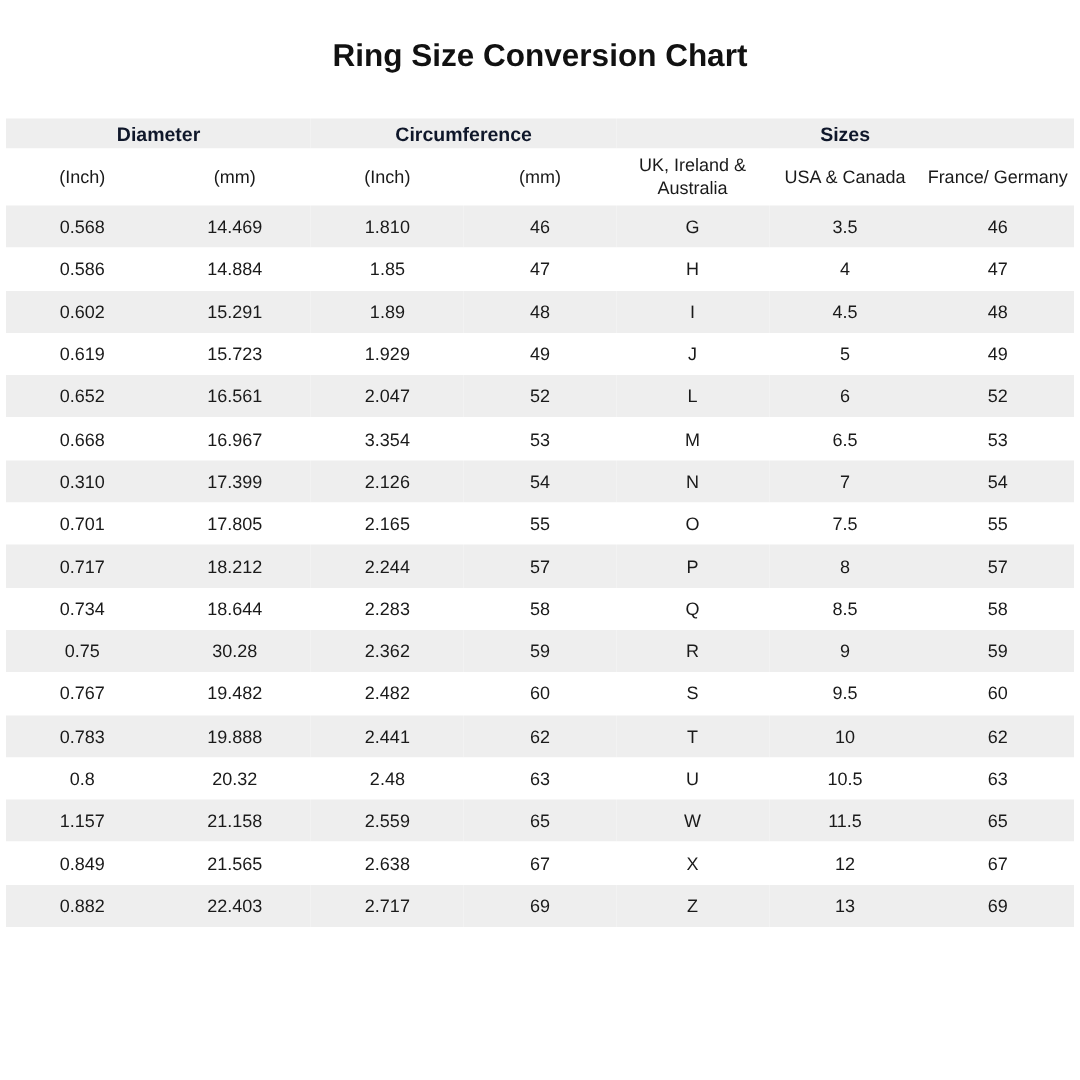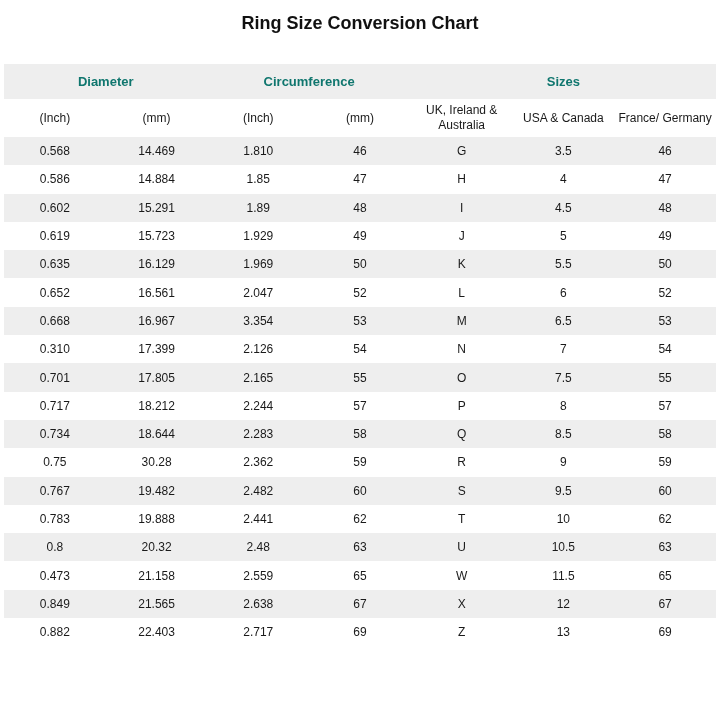--- a/index.html
+++ b/index.html
@@ -14,47 +14,47 @@
     font-family: "Liberation Sans", sans-serif;
     color: #1a1a1a;
     overflow: hidden;
   }
   .page {
     width: 720px;
     height: 720px;
     background: #ffffff;
   }
   .page-title {
-    margin: 0;
+    margin: 15px;
     padding: 13px 0 0 0;
-    font-size: 18px;
+    font-size: 21px;
     line-height: 20px;
     font-weight: bold;
     text-align: center;
     color: #111111;
   }
   table.conversion-table {
     width: 712px;
     margin: 31px 4px 0 4px;
     border-collapse: collapse;
     table-layout: fixed;
   }
   table.conversion-table col { width: 14.2857%; }
   th, td {
     padding: 0 4px;
     text-align: center;
     vertical-align: middle;
     font-weight: normal;
   }
   tr.group-row th {
-    height: 35px;
+    height: 20px;
     background: #eeeeee;
     font-weight: bold;
     font-size: 13px;
-    color: #0f766e;
+    color: #0f172a;
   }
   tr.subheader-row td {
     height: 38px;
     background: #ffffff;
     font-size: 12px;
     line-height: 15px;
   }
   tbody td {
     height: 28.3px;
     font-size: 12px;
@@ -124,29 +124,20 @@
         <tr>
           <td>0.619</td>
           <td>15.723</td>
           <td>1.929</td>
           <td>49</td>
           <td>J</td>
           <td>5</td>
           <td>49</td>
         </tr>
         <tr>
-          <td>0.635</td>
-          <td>16.129</td>
-          <td>1.969</td>
-          <td>50</td>
-          <td>K</td>
-          <td>5.5</td>
-          <td>50</td>
-        </tr>
-        <tr>
           <td>0.652</td>
           <td>16.561</td>
           <td>2.047</td>
           <td>52</td>
           <td>L</td>
           <td>6</td>
           <td>52</td>
         </tr>
         <tr>
           <td>0.668</td>
@@ -223,21 +214,21 @@
         <tr>
           <td>0.8</td>
           <td>20.32</td>
           <td>2.48</td>
           <td>63</td>
           <td>U</td>
           <td>10.5</td>
           <td>63</td>
         </tr>
         <tr>
-          <td>0.473</td>
+          <td>1.157</td>
           <td>21.158</td>
           <td>2.559</td>
           <td>65</td>
           <td>W</td>
           <td>11.5</td>
           <td>65</td>
         </tr>
         <tr>
           <td>0.849</td>
           <td>21.565</td>

